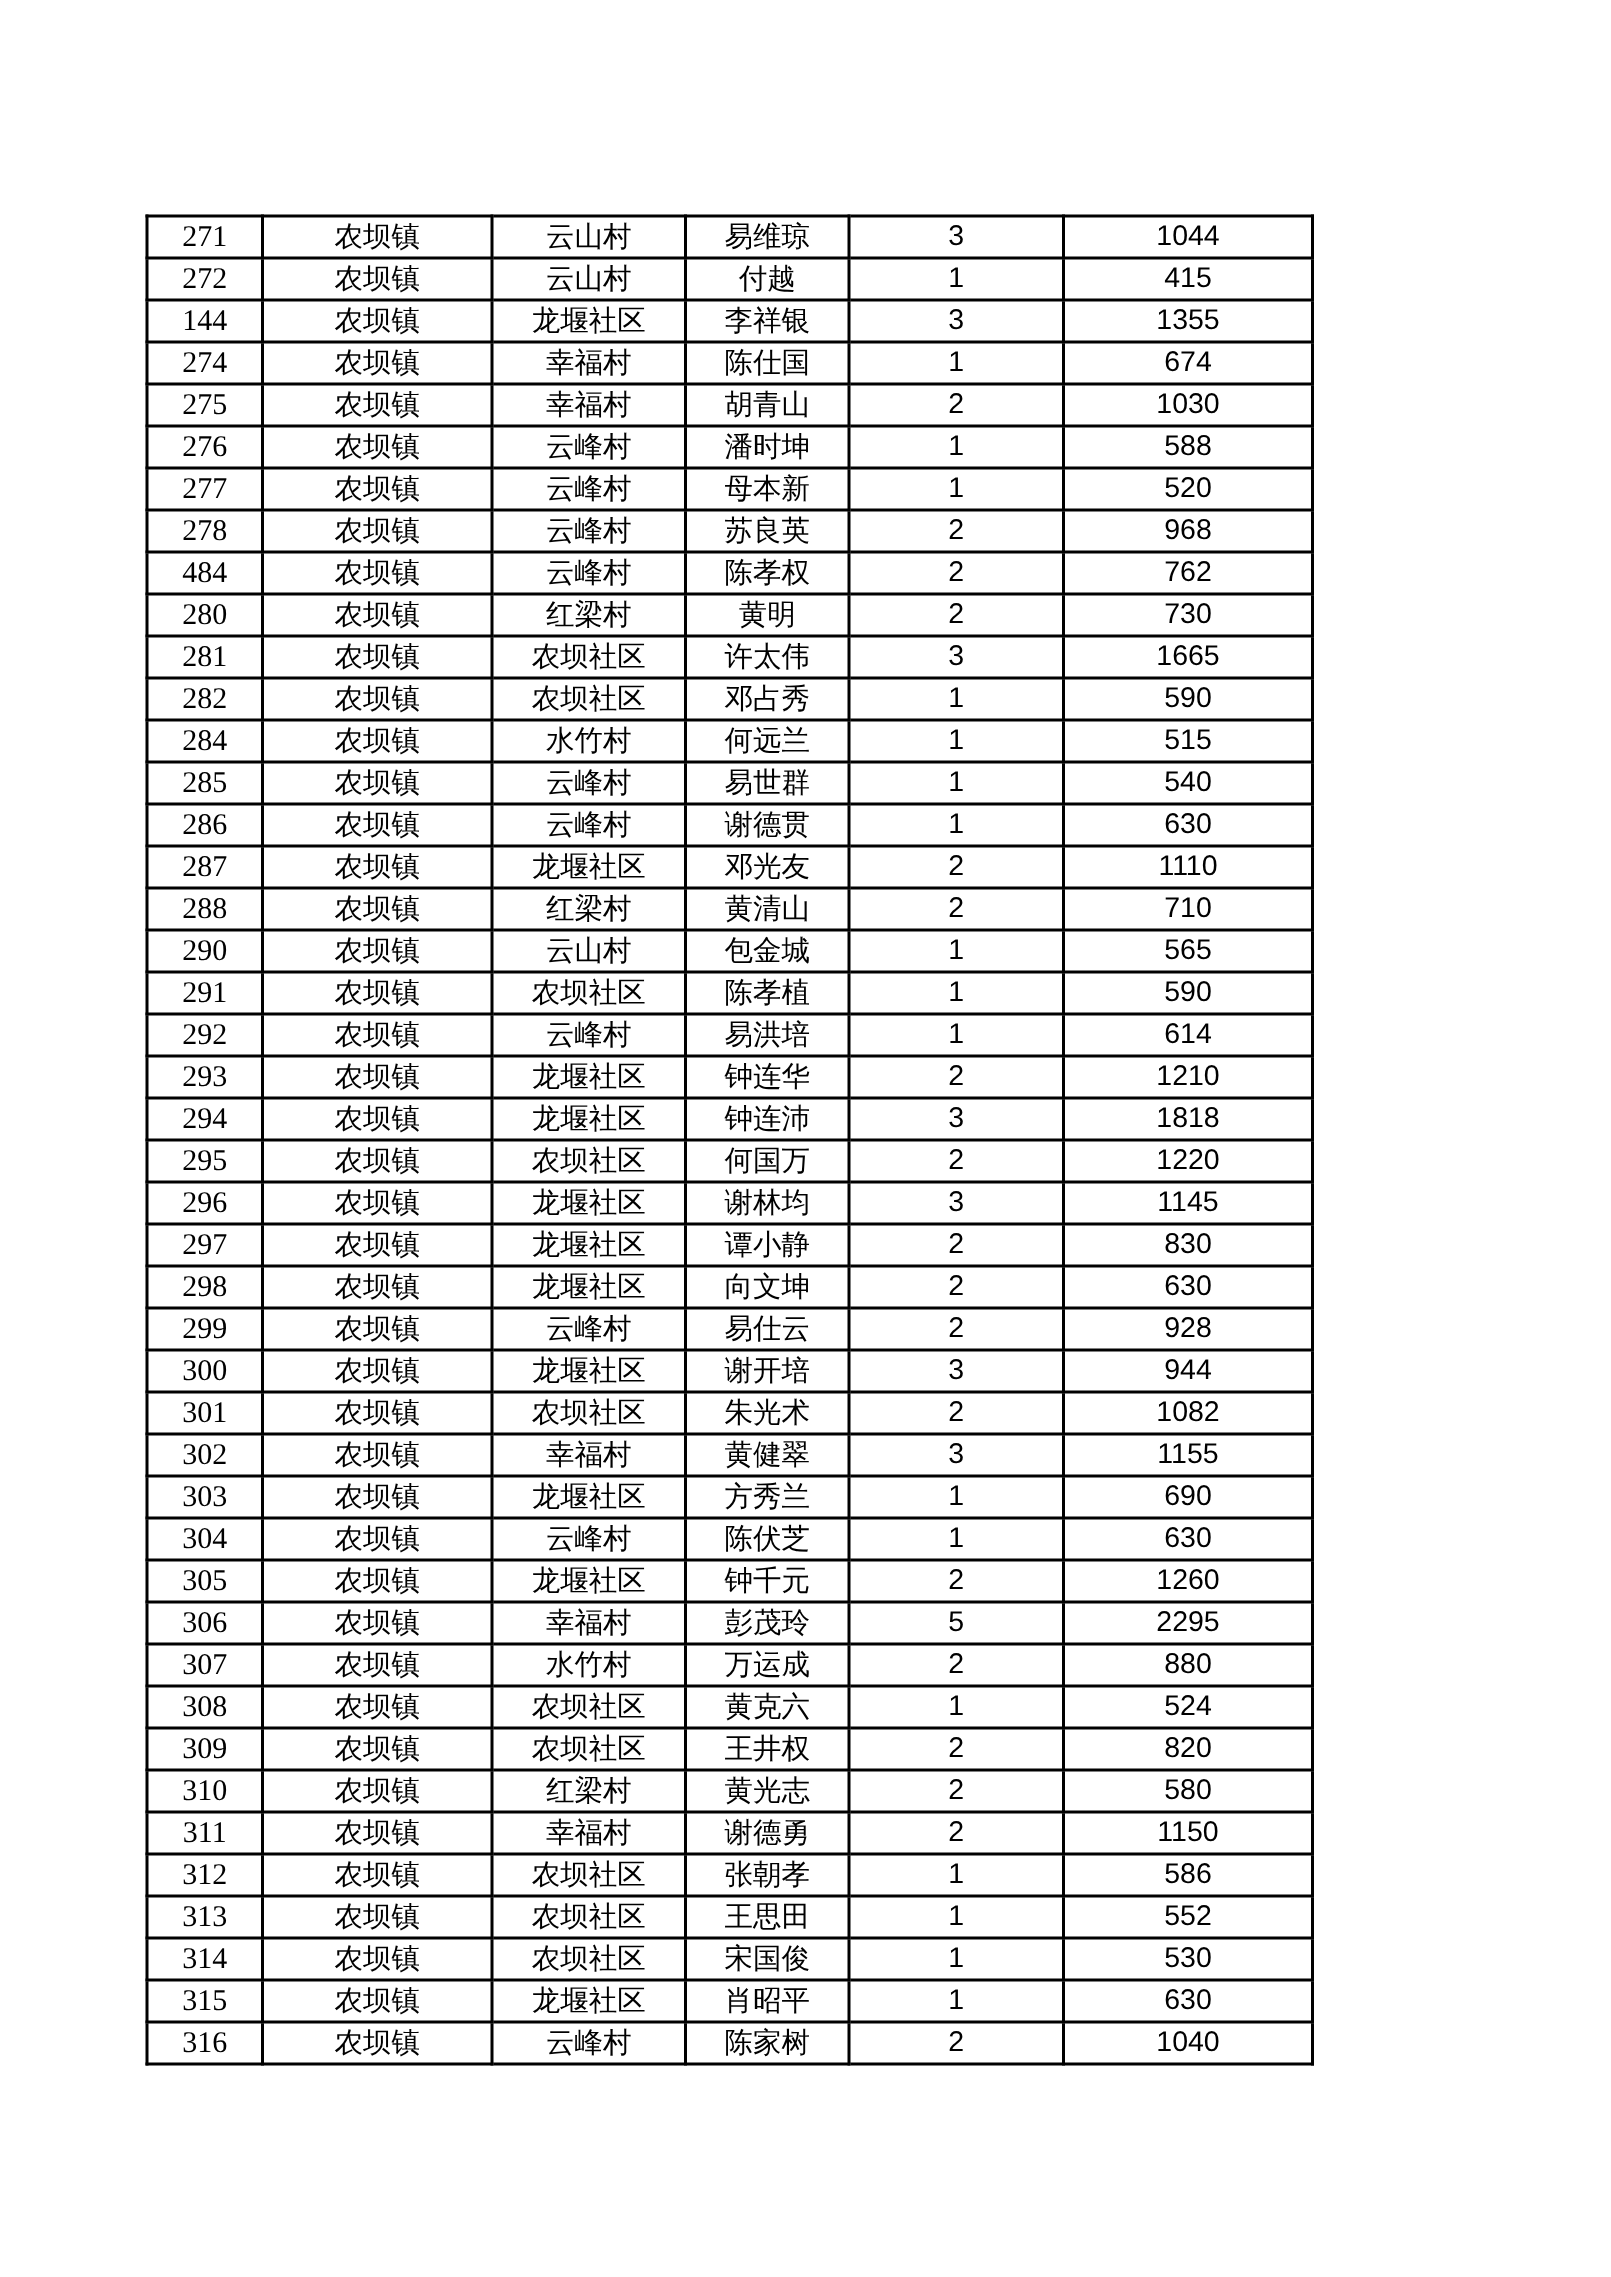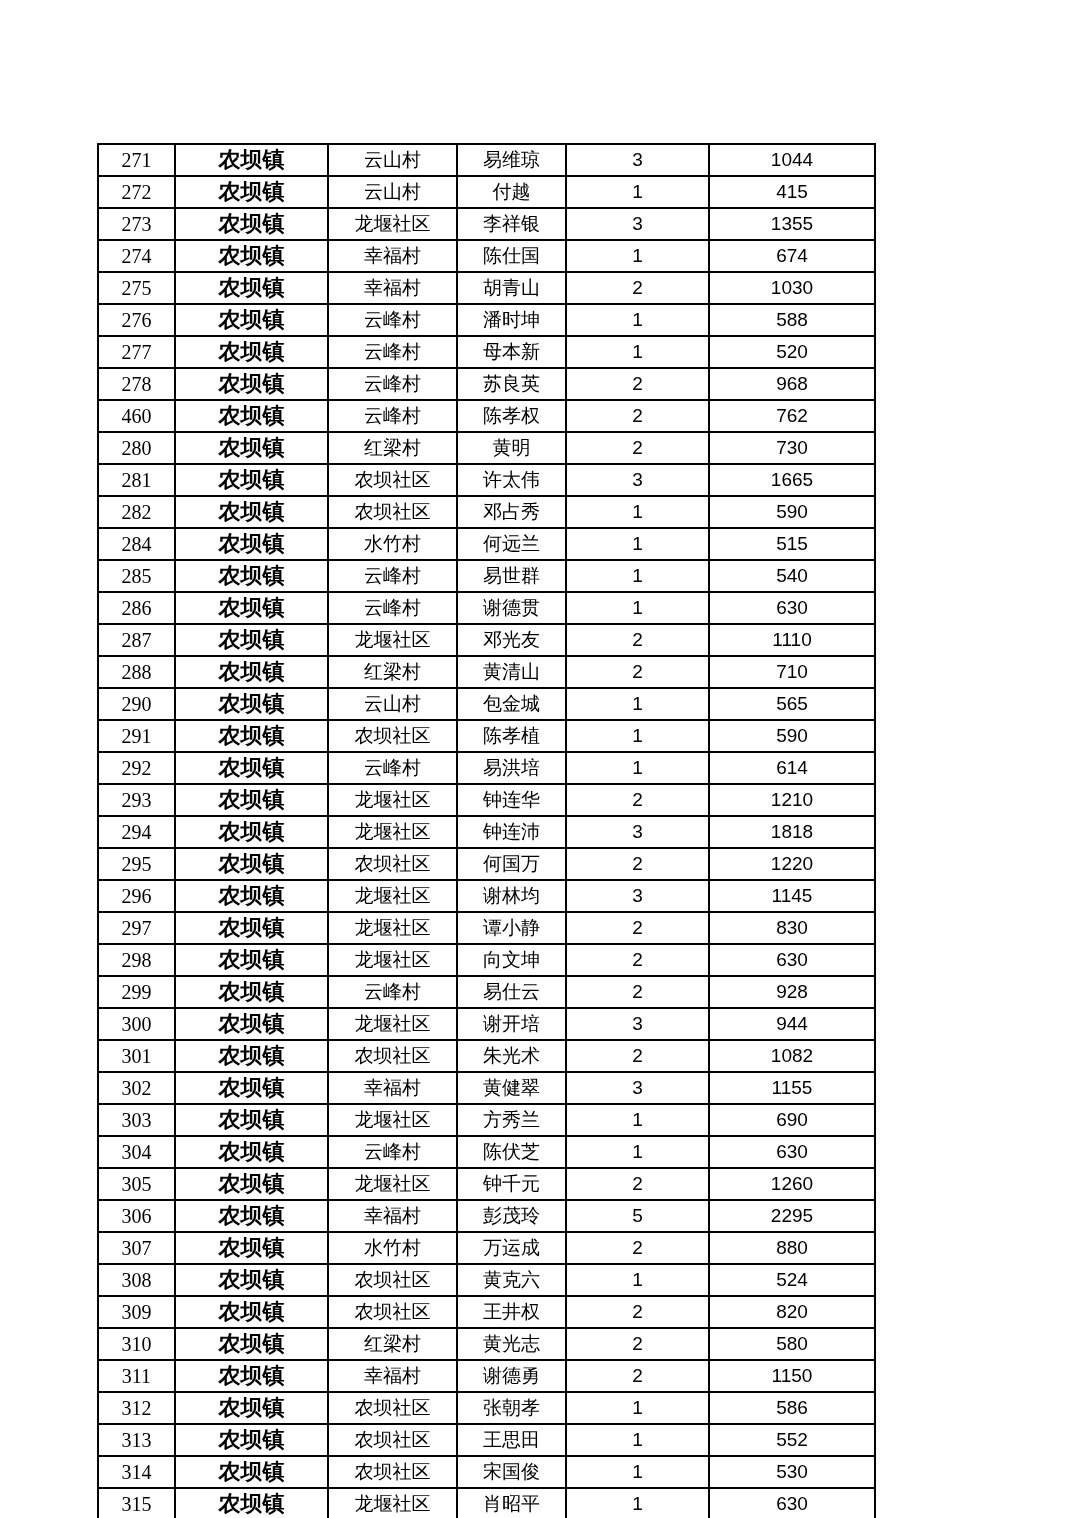--- a/index.html
+++ b/index.html
@@ -35,22 +35,21 @@
     white-space: nowrap;
   }
   
   td.c-serial {
     font-family: "Liberation Serif", "DejaVu Serif", serif;
     font-size: 20px;
   }
   
   td.c-town {
     font-family: "Liberation Serif", "DejaVu Serif", serif;
-    font-size: 22px;
-    font-weight: bold;
+    font-size: 19px;
   }
   
   td.c-village, td.c-name {
     font-family: "Liberation Sans", "DejaVu Sans", sans-serif;
     font-size: 19px;
   }
   
   td.c-count, td.c-amount {
     font-family: "Liberation Sans", "DejaVu Sans", sans-serif;
     font-size: 19px;
@@ -80,21 +79,21 @@
   </tr>
         <tr>
     <td class="c-serial">272</td>
     <td class="c-town">农坝镇</td>
     <td class="c-village">云山村</td>
     <td class="c-name">付越</td>
     <td class="c-count">1</td>
     <td class="c-amount">415</td>
   </tr>
         <tr>
-    <td class="c-serial">273</td>
+    <td class="c-serial">144</td>
     <td class="c-town">农坝镇</td>
     <td class="c-village">龙堰社区</td>
     <td class="c-name">李祥银</td>
     <td class="c-count">3</td>
     <td class="c-amount">1355</td>
   </tr>
         <tr>
     <td class="c-serial">274</td>
     <td class="c-town">农坝镇</td>
     <td class="c-village">幸福村</td>
@@ -128,21 +127,21 @@
   </tr>
         <tr>
     <td class="c-serial">278</td>
     <td class="c-town">农坝镇</td>
     <td class="c-village">云峰村</td>
     <td class="c-name">苏良英</td>
     <td class="c-count">2</td>
     <td class="c-amount">968</td>
   </tr>
         <tr>
-    <td class="c-serial">460</td>
+    <td class="c-serial">484</td>
     <td class="c-town">农坝镇</td>
     <td class="c-village">云峰村</td>
     <td class="c-name">陈孝权</td>
     <td class="c-count">2</td>
     <td class="c-amount">762</td>
   </tr>
         <tr>
     <td class="c-serial">280</td>
     <td class="c-town">农坝镇</td>
     <td class="c-village">红梁村</td>

